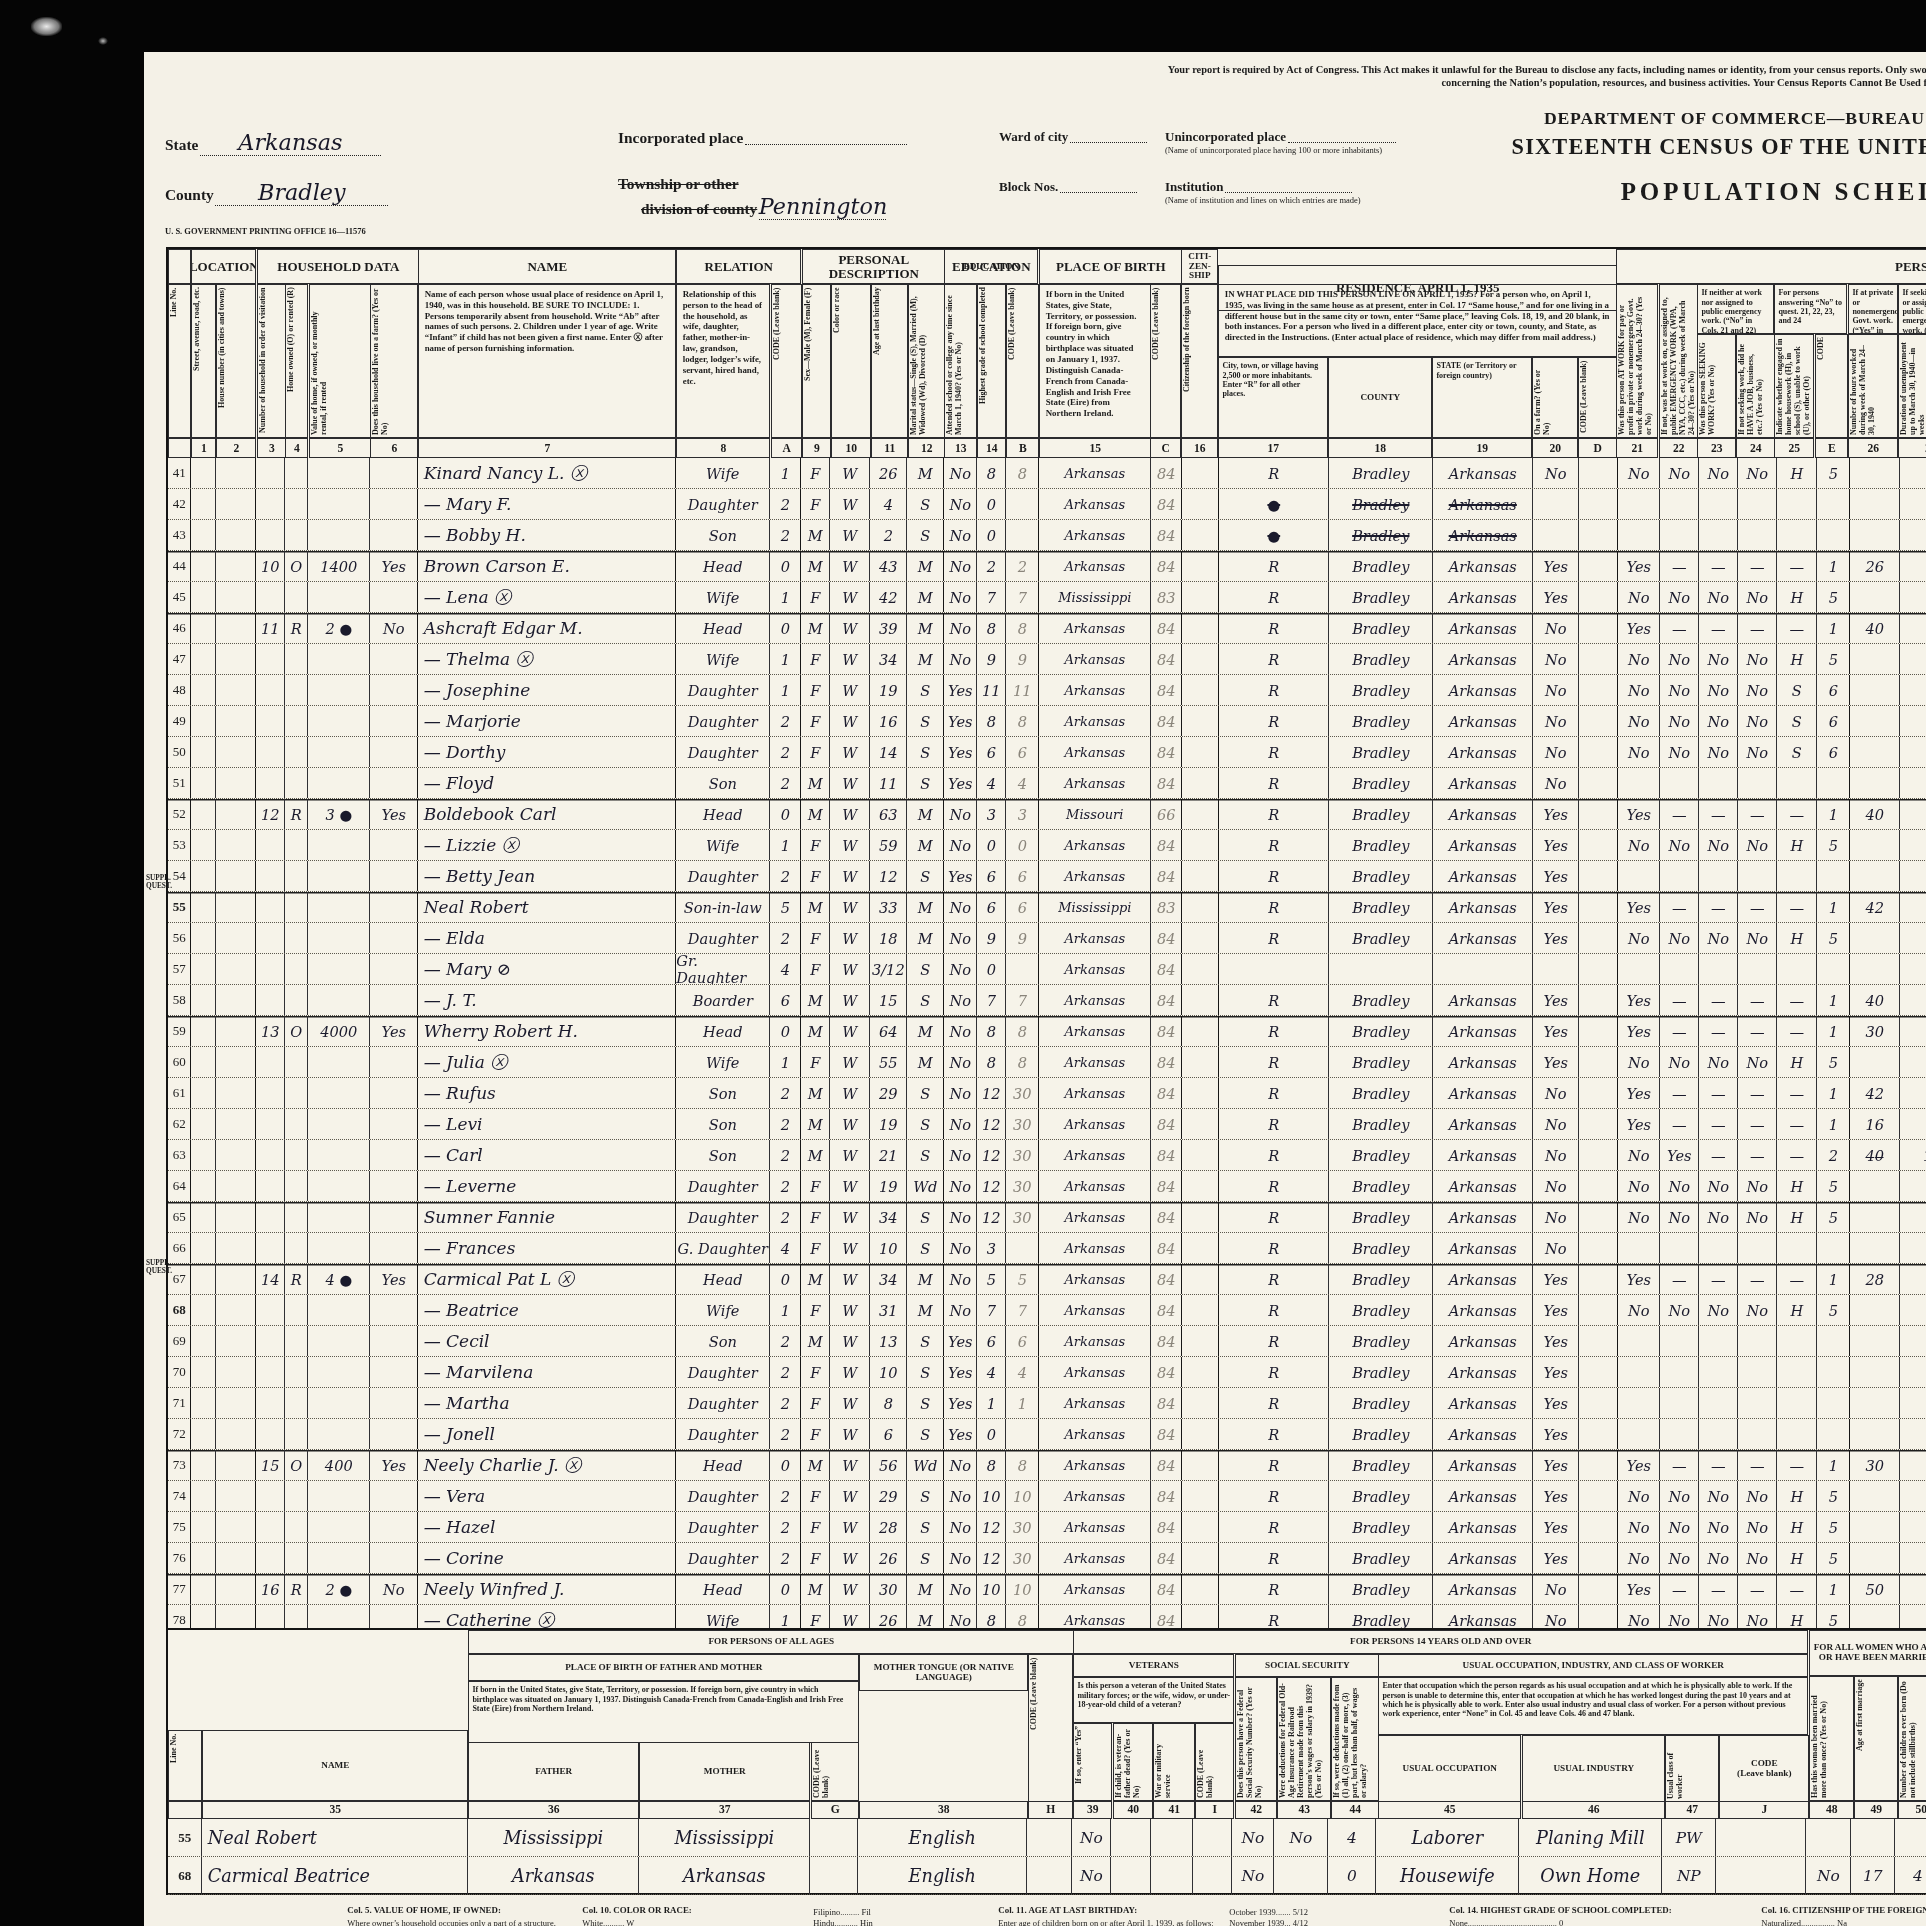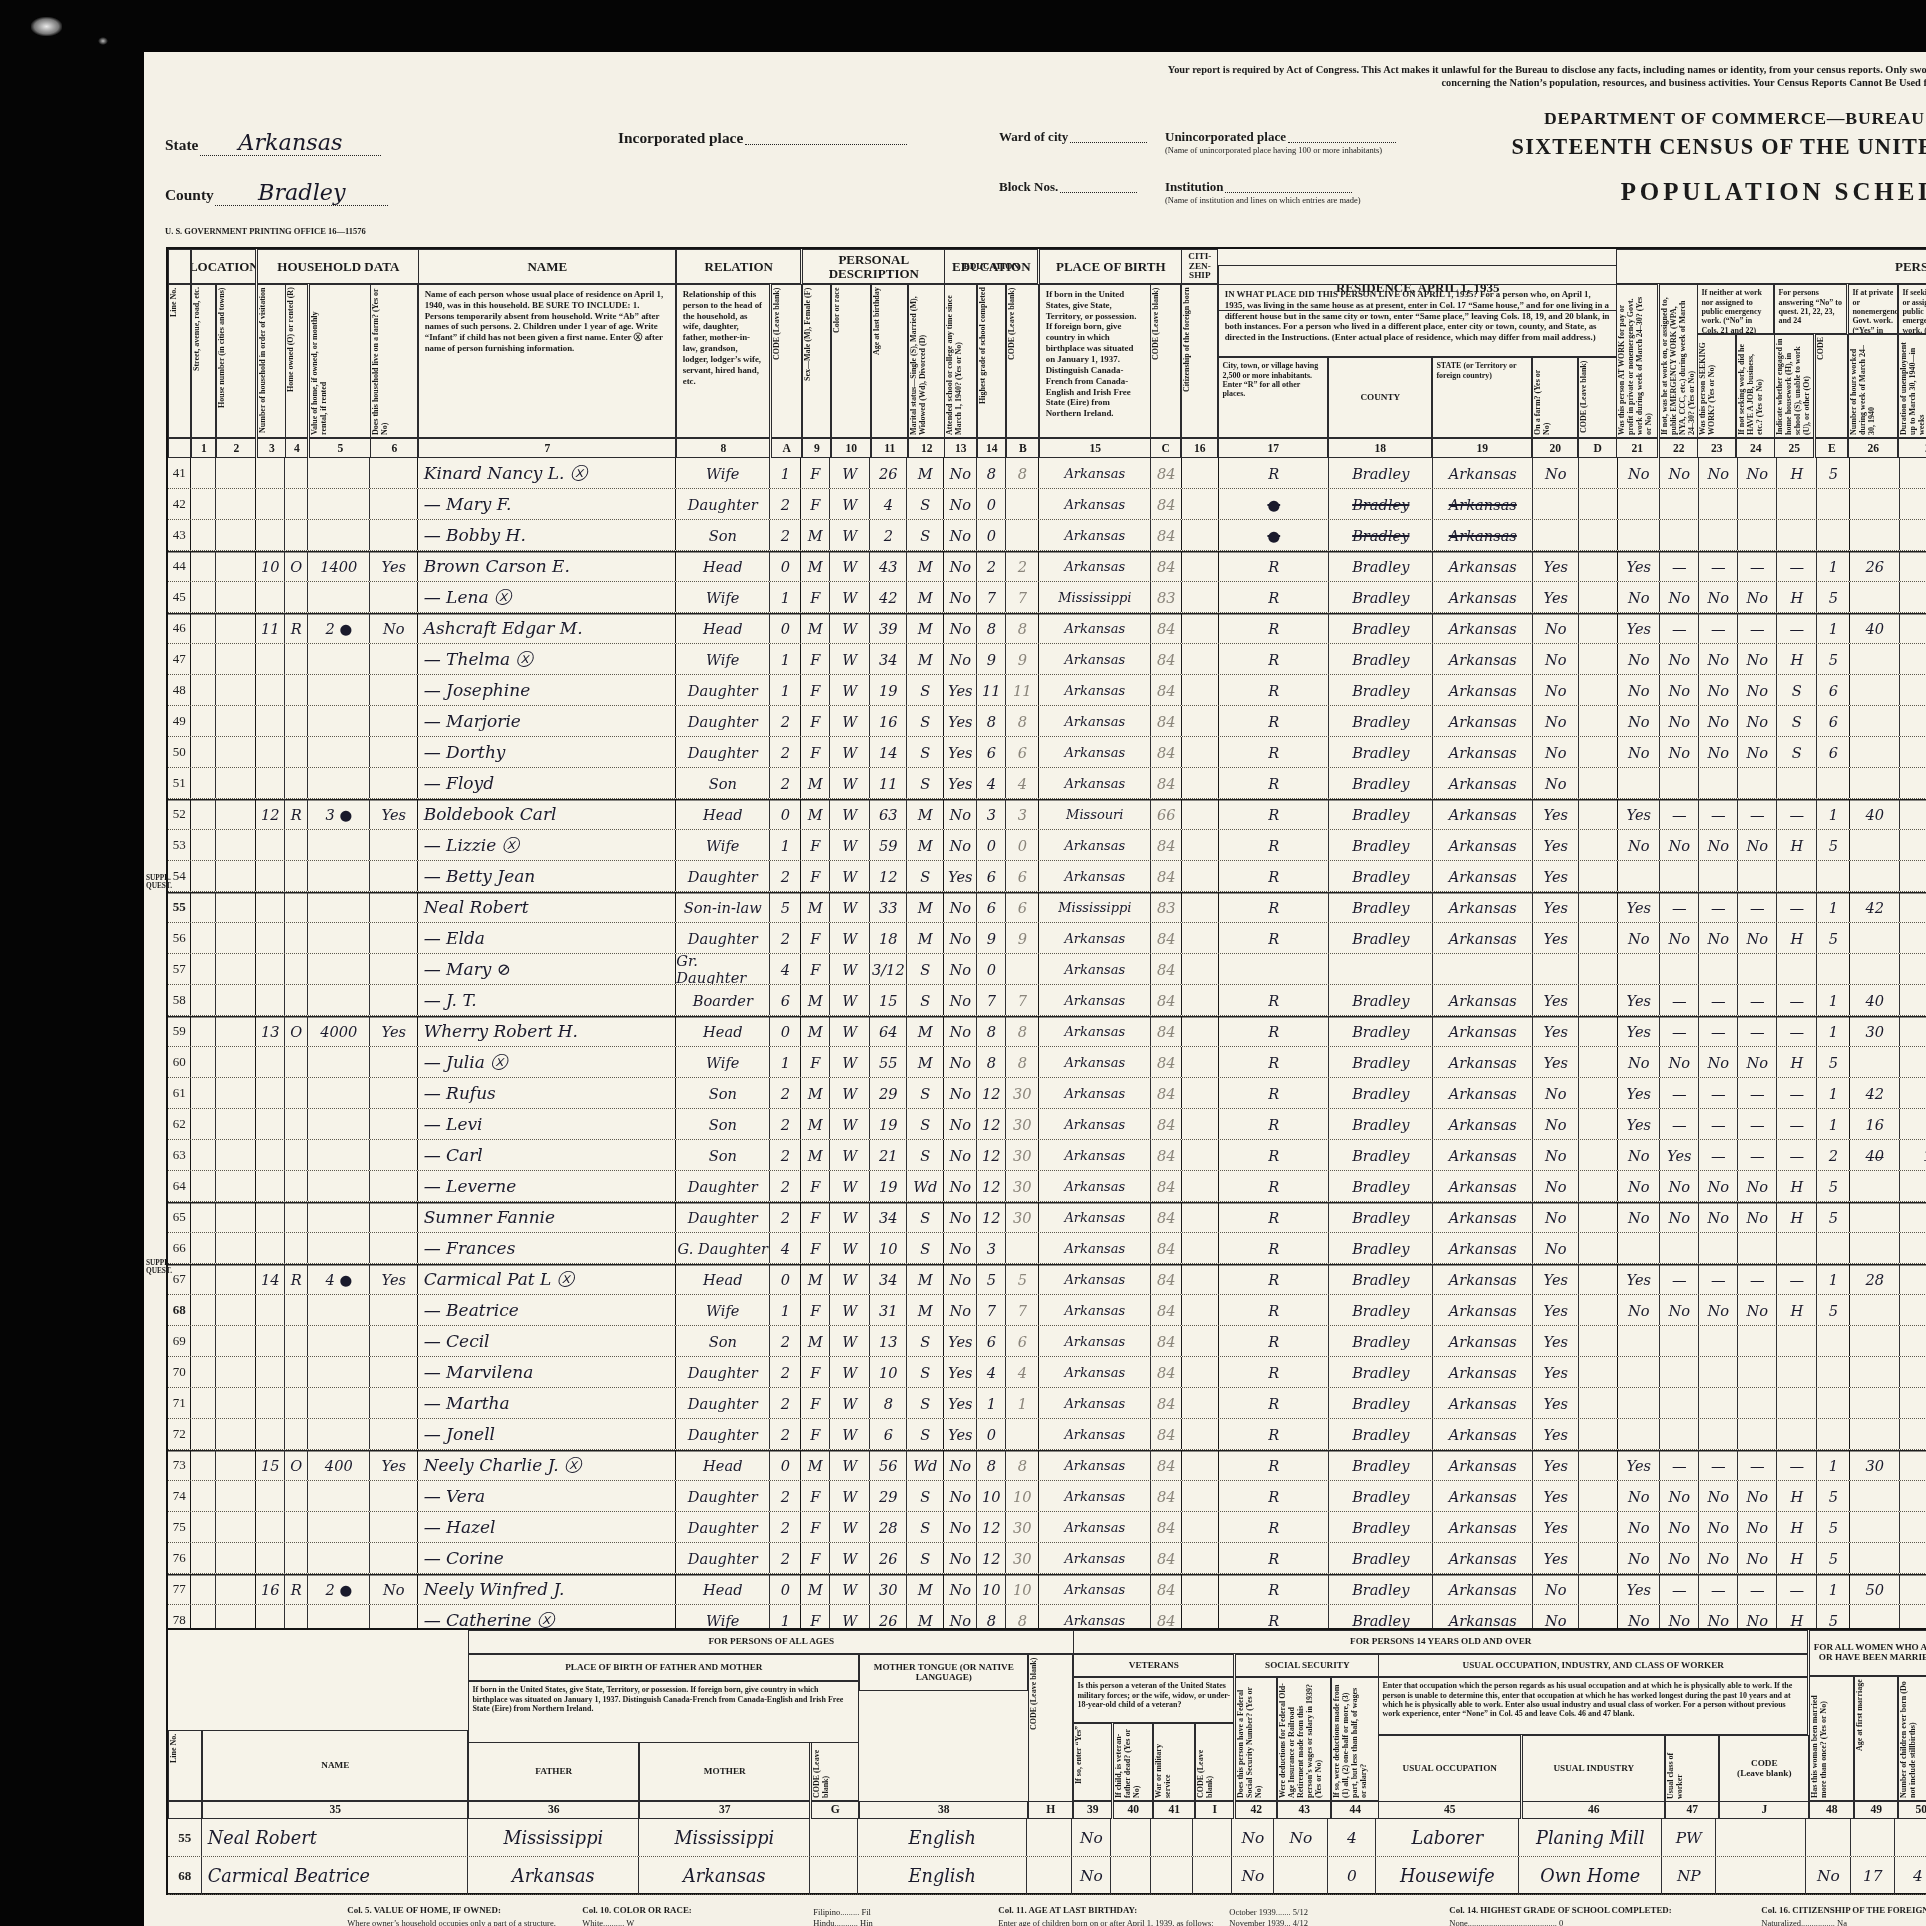--- a/index.html
+++ b/index.html
@@ -64,20 +64,25 @@
     </div>
     <div class="abs" style="left:21px;top:127px;">
       <span class="lbl">County</span>
       <span class="dots" style="width:173px;text-align:center;"><span class="hw hwbig">Bradley</span></span>
     </div>
     <div class="abs small" style="left:21px;top:174px;font-weight:bold;">U. S. GOVERNMENT PRINTING OFFICE   16—11576</div>
 
     <div class="abs" style="left:474px;top:77px;">
       <span class="lbl">Incorporated place</span>
       <span class="dots" style="width:162px;">&nbsp;</span>
+    </div>
+    <div class="abs" style="left:474px;top:123px;width:347px;">
+      <span class="lbl"><span style="text-decoration:line-through">Township or other</span></span><br>
+      <span class="lbl" style="margin-left:23px;"><span style="text-decoration:line-through">division of county</span></span>
+      <span class="dots" style="width:127px;text-align:center;"><span class="hw hwbig">Pennington</span></span>
     </div>
     <div class="abs" style="left:855px;top:77px;">
       <span class="lbl" style="font-size:13px;">Ward of city</span>
       <span class="dots" style="width:77px;">&nbsp;</span>
     </div>
     <div class="abs" style="left:855px;top:127px;">
       <span class="lbl" style="font-size:13px;">Block Nos.</span>
       <span class="dots" style="width:77px;">&nbsp;</span>
     </div>
     <div class="abs" style="left:1021px;top:77px;width:293px;">

